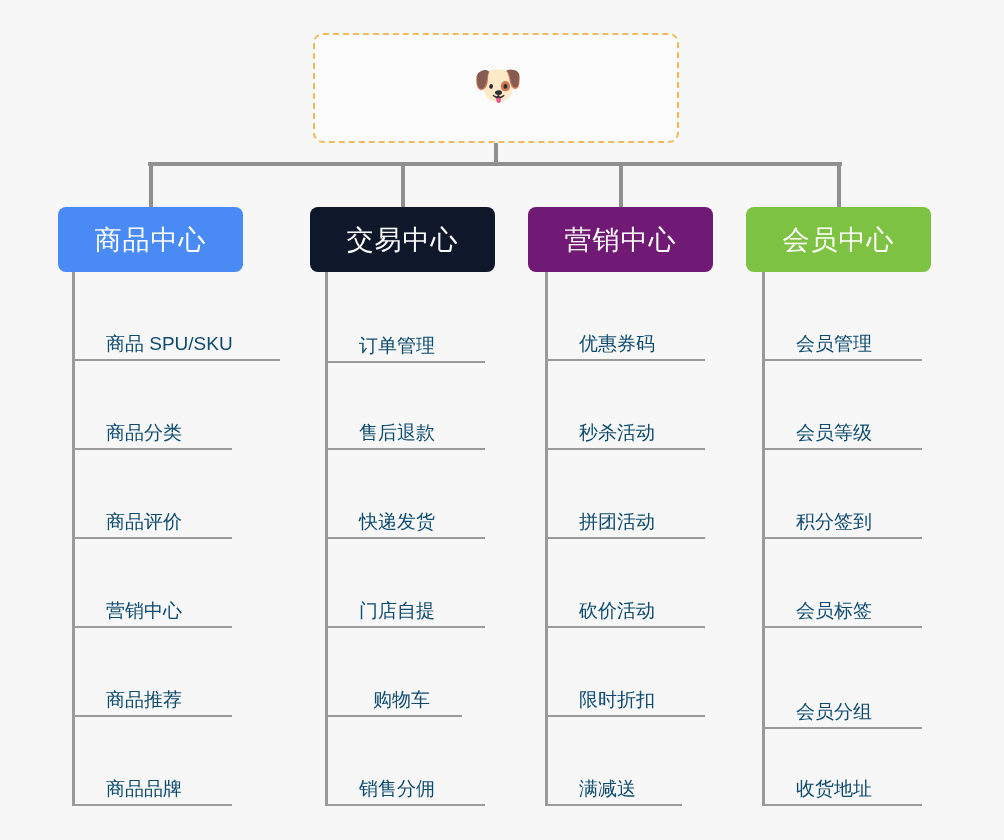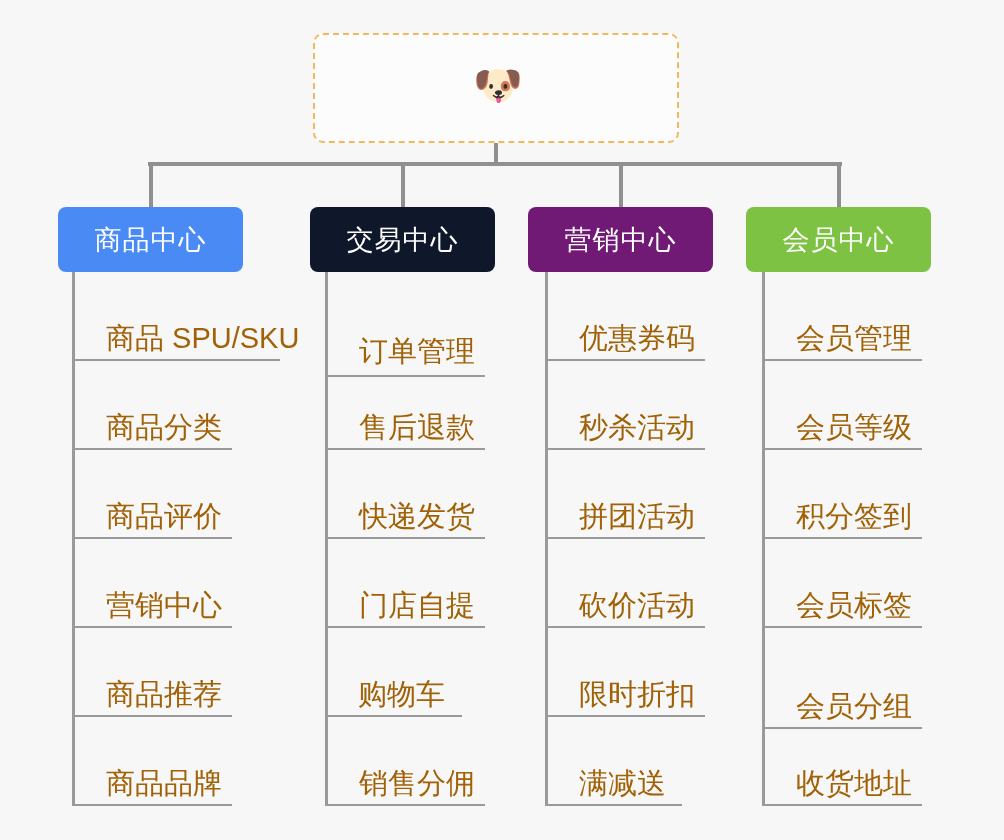--- a/index.html
+++ b/index.html
@@ -111,22 +111,22 @@
     height: 89px;
     box-sizing: border-box;
     display: flex;
     align-items: flex-end;
     border-bottom: 2px solid #9a9a9a;
     padding-left: 34px;
     padding-bottom: 3px;
     padding-right: 18px;
   }
   .leaf-label {
-    font-size: 29px;
-    color: #a16207;
+    font-size: 19px;
+    color: #0c4a6e;
     white-space: nowrap;
     line-height: 1.25;
   }
 </style>
 </head>
 <body>
 
 <div id="chart-root">
 
   <div class="root-node">
@@ -161,21 +161,21 @@
         <div class="leaf" style="top: 445px; width: 160px;">
           <span class="leaf-label">商品品牌</span>
         </div>
       </div>
       <div class="conn conn-v-drop" style="left: 400.5px;"></div>
       <div class="cat-box" style="left: 310px; width: 185px; background: #0f172a; font-family: Liberation Mono, monospace;">
         <span class="cat-label">交易中心</span>
       </div>
       <div class="column" style="left: 325px;">
         <div class="spine" style="height: 534px;"></div>
-        <div class="leaf" style="top: 16px; width: 160px; font-family: Liberation Mono, monospace;">
+        <div class="leaf" style="top: 2px; width: 160px;">
           <span class="leaf-label">订单管理</span>
         </div>
         <div class="leaf" style="top: 89px; width: 160px;">
           <span class="leaf-label">售后退款</span>
         </div>
         <div class="leaf" style="top: 178px; width: 160px;">
           <span class="leaf-label">快递发货</span>
         </div>
         <div class="leaf" style="top: 267px; width: 160px;">
           <span class="leaf-label">门店自提</span>

